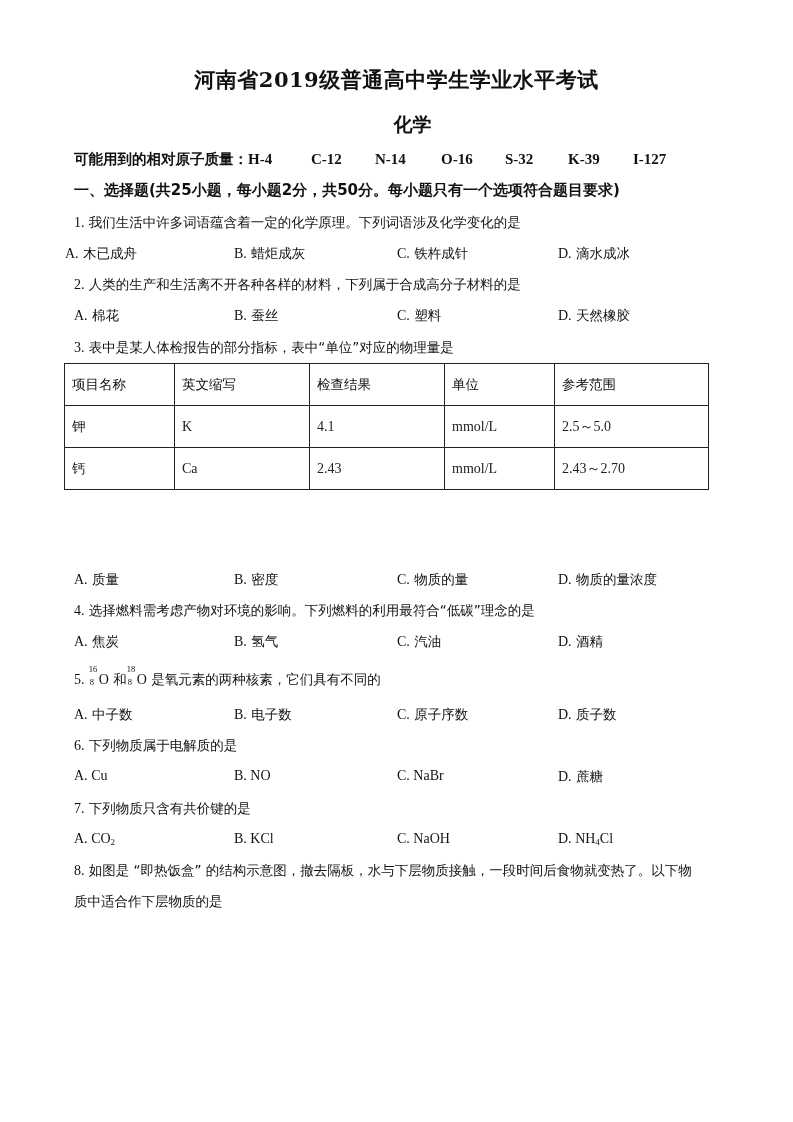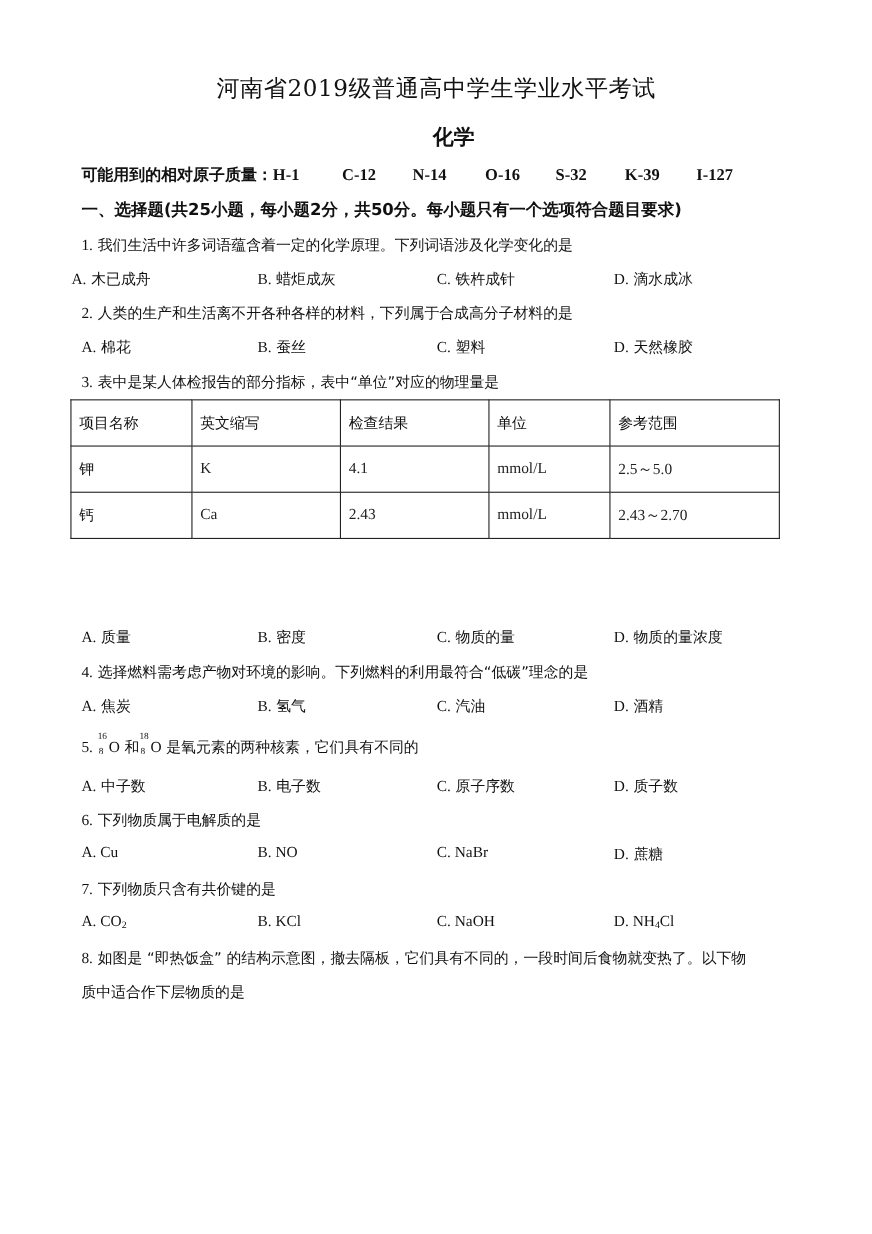--- a/index.html
+++ b/index.html
@@ -1,19 +1,19 @@
 <!DOCTYPE html>
 <html><head>
 <meta charset="utf-8">
 <style>
   html, body { margin: 0; padding: 0; background: #ffffff; }
   body { width: 793px; height: 1122px; position: relative; overflow: hidden;
          font-family: "DejaVu Serif", "Liberation Serif", serif; color: #111; }
   .abs { position: absolute; white-space: nowrap; }
-  .title { left: 0; width: 793px; text-align: center; top: 66px; font-size: 21px; font-weight: normal;
+  .title { left: 0; width: 793px; text-align: center; top: 66px; font-size: 21px; font-weight: bold;
            font-family: "DejaVu Serif", "Liberation Serif", serif; letter-spacing: 0.5px; }
   .subject { left: 0; width: 793px; text-align: center; top: 112px; font-size: 19px; font-weight: bold;
              font-family: "DejaVu Serif", serif; padding-left: 16px; }
   .masses { left: 74px; top: 150px; font-size: 14.5px; font-weight: bold; font-family: "DejaVu Sans", sans-serif; }
   .masses .m { display: inline-block; font-family: "Liberation Serif", serif; font-size: 15px; }
   .section { left: 74px; top: 181px; font-size: 15px; font-weight: bold; font-family: "DejaVu Sans", sans-serif; }
   .q { left: 74px; font-size: 13.5px; font-family: "DejaVu Sans", sans-serif; }
   .opt { font-size: 13.5px; font-family: "DejaVu Sans", sans-serif; }
   .opt .lt, .q .num { font-family: "Liberation Serif", serif; font-size: 14px; }
   .chem { font-family: "Liberation Serif", serif; font-size: 14px; }
@@ -27,21 +27,21 @@
   .footer { left: 0; width: 793px; text-align: right; top: 1105px; font-size: 12px; font-family: Liberation Serif, serif; letter-spacing: 1.5px; margin-top: 28px; }
   sub.s { font-size: 9px; vertical-align: -2px; }
 </style>
 </head>
 <body>
 
 <div class="abs title">河南省2019级普通高中学生学业水平考试</div>
 <div class="abs subject">化学</div>
 
 <div class="abs masses">
-  <span>可能用到的相对原子质量：</span><span class="m" style="width:63px">H-1</span><span class="m" style="width:64px">C-12</span><span class="m" style="width:66px">N-14</span><span class="m" style="width:64px">O-16</span><span class="m" style="width:63px">S-32</span><span class="m" style="width:65px">K-39</span><span class="m">I-127</span>
+  <span>可能用到的相对原子质量：</span><span class="m" style="width:63px">H-4</span><span class="m" style="width:64px">C-12</span><span class="m" style="width:66px">N-14</span><span class="m" style="width:64px">O-16</span><span class="m" style="width:63px">S-32</span><span class="m" style="width:65px">K-39</span><span class="m">I-127</span>
 </div>
 
 <div class="abs section">一、选择题(共25小题，每小题2分，共50分。每小题只有一个选项符合题目要求)</div>
 
 <div class="abs q" style="top:214px">
   <span class="num">1.</span> <span>我们生活中许多词语蕴含着一定的化学原理。下列词语涉及化学变化的是</span>
 </div>
 <div class="abs opt" style="left:65px;top:245px"><span class="lt">A.</span> <span>木已成舟</span></div>
 <div class="abs opt" style="left:234px;top:245px"><span class="lt">B.</span> <span>蜡炬成灰</span></div>
 <div class="abs opt" style="left:397px;top:245px"><span class="lt">C.</span> <span>铁杵成针</span></div>
@@ -119,17 +119,17 @@
 
 <div class="abs q" style="top:800px">
   <span class="num">7.</span> <span>下列物质只含有共价键的是</span>
 </div>
 <div class="abs opt chem" style="left:74px;top:831px"><span>A.</span> <span>CO</span><sub class="s">2</sub></div>
 <div class="abs opt chem" style="left:234px;top:831px"><span>B.</span> <span>KCl</span></div>
 <div class="abs opt chem" style="left:397px;top:831px"><span>C.</span> <span>NaOH</span></div>
 <div class="abs opt chem" style="left:558px;top:831px"><span>D.</span> <span>NH</span><sub class="s">4</sub><span>Cl</span></div>
 
 <div class="abs q" style="top:862px">
-  <span class="num">8.</span> <span>如图是 “即热饭盒” 的结构示意图，撤去隔板，它们具有不同的，一段时间后食物就变热了。以下物</span>
+  <span class="num">8.</span> <span>如图是 “即热饭盒” 的结构示意图，撤去隔板，水与下层物质接触，一段时间后食物就变热了。以下物</span>
 </div>
 <div class="abs q" style="top:893px">质中适合作下层物质的是</div>
 
 <div class="abs footer">第 1 页 / 共 8 页</div>
 
 </body></html>

